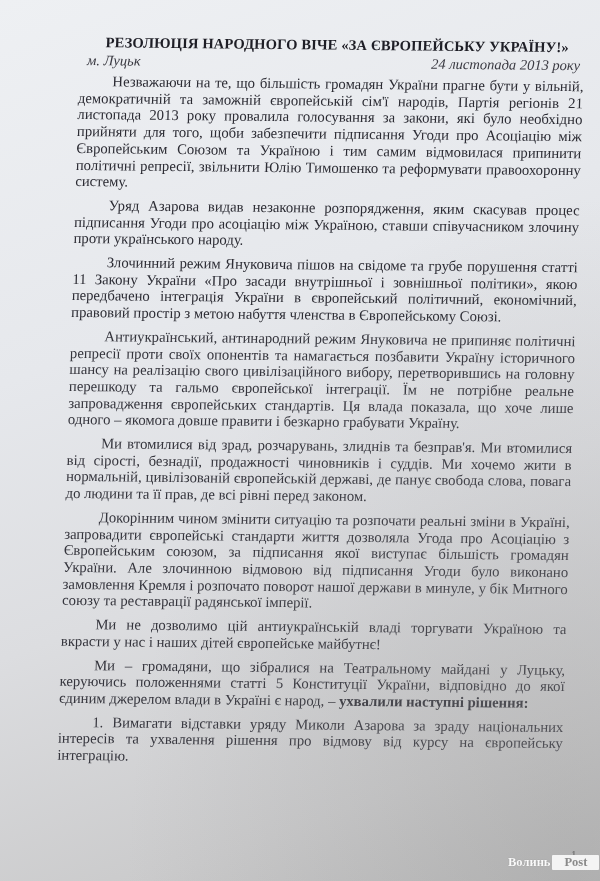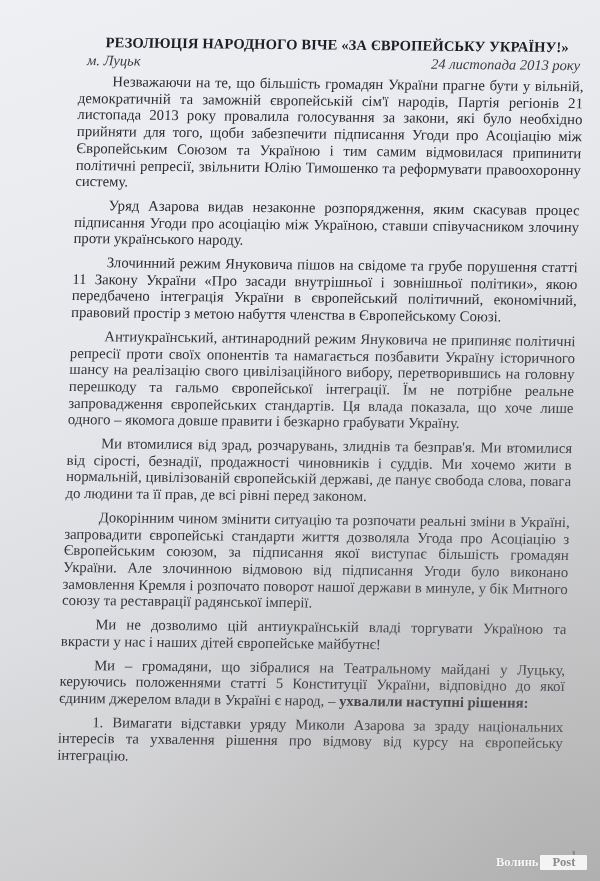--- a/index.html
+++ b/index.html
@@ -21,21 +21,21 @@
   .meta { display:flex; justify-content:space-between; font-style:italic; font-size:14.5px; color:#3a3a42; margin:0 0 4px 8px; }
   .meta .date { margin-right:4px; }
   p {
     margin:0 0 7px 0; font-size:14.7px; line-height:16.7px; text-align:justify;
     text-indent:34px; color:#2c2c34;
   }
   p.fade { color:#35353d; }
   .bold { font-weight:bold; }
   .pagenum { position:absolute; left:571px; top:848px; font-size:11px; color:#666; font-family:"Liberation Serif", serif; }
   .logo {
-    position:absolute; left:496px; top:855px; display:flex; align-items:center;
+    position:absolute; left:508px; top:855px; display:flex; align-items:center;
     font-family:"Liberation Serif", serif; font-weight:bold; font-size:12.5px;
   }
   .logo .a { color:#fafafa; text-shadow:0 0 1px rgba(0,0,0,0.25); }
   .logo .b { background:#f4f4f4; color:#8a8a8a; padding:0 12px; margin-left:2px; border-radius:1px; }
   .shade {
     position:absolute; inset:0; pointer-events:none;
     background: radial-gradient(ellipse at 95% 100%, rgba(150,150,150,0.35), rgba(150,150,150,0) 55%);
   }
 </style>
 </head>

